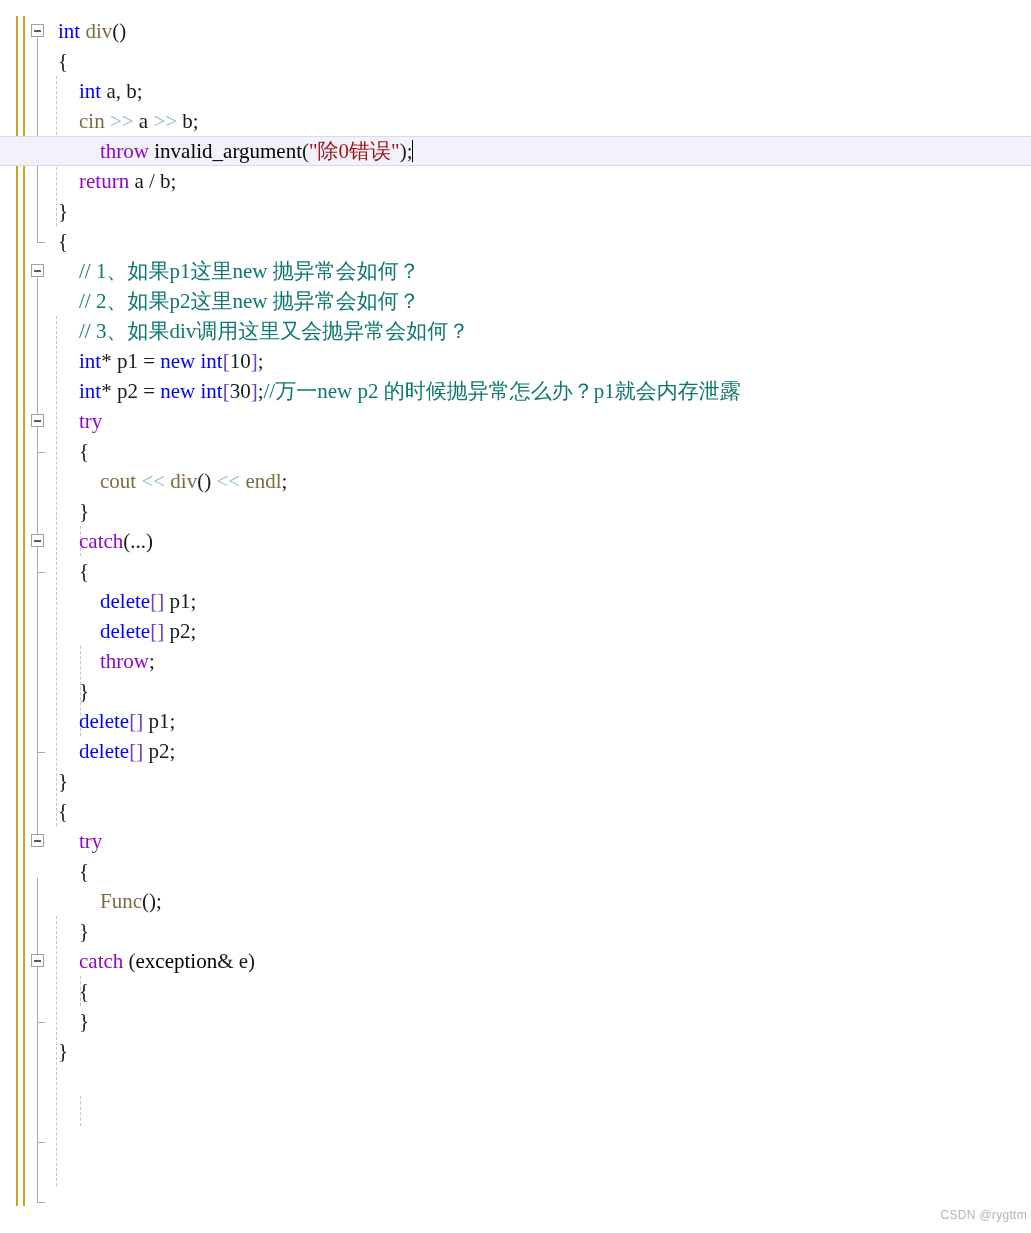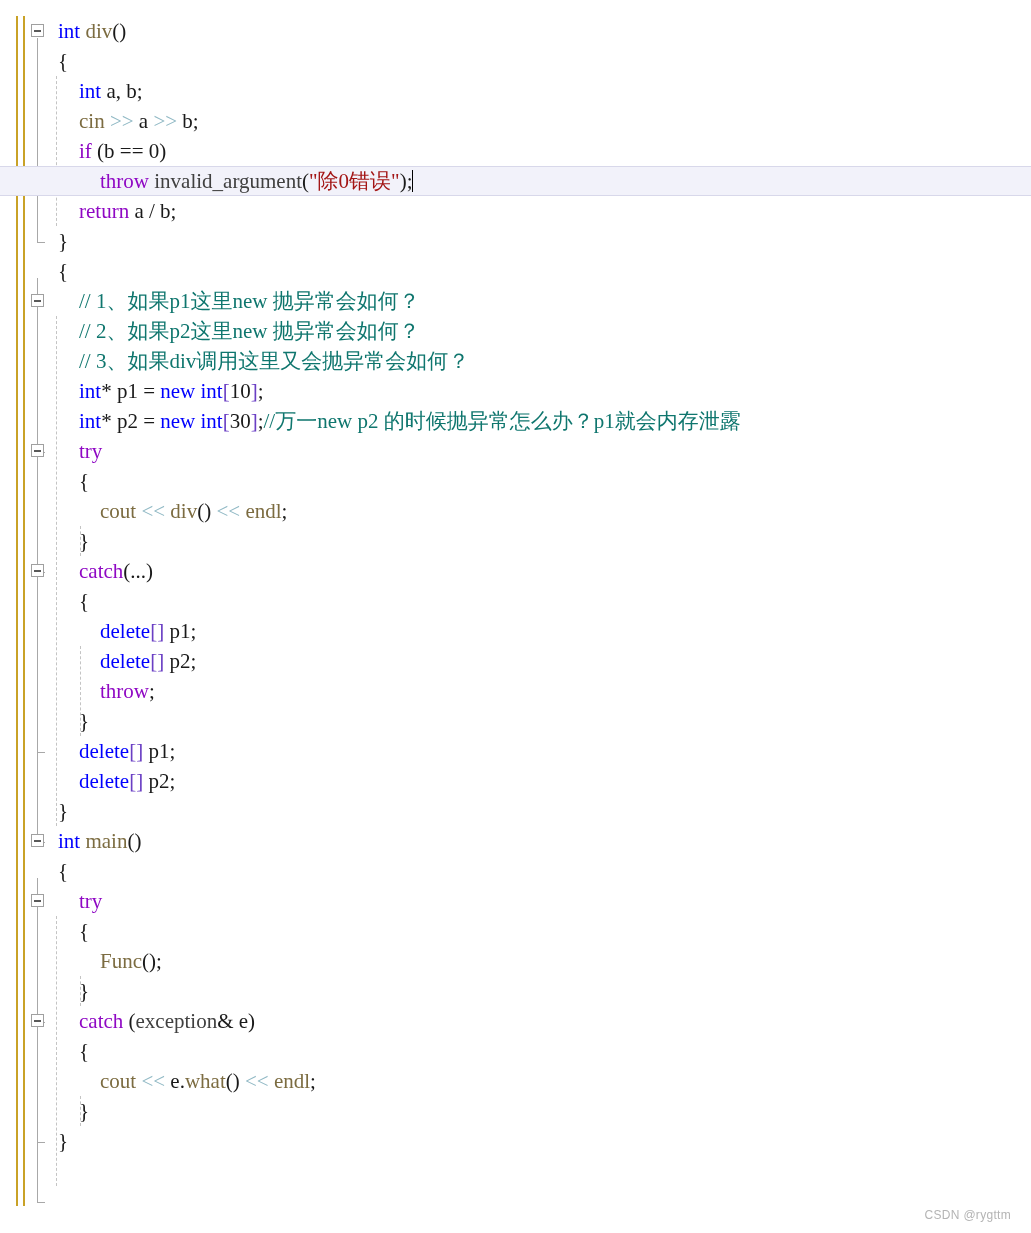--- a/index.html
+++ b/index.html
@@ -109,31 +109,31 @@
     width: 1px;
     height: 22px;
     background: #000000;
     vertical-align: -4px;
   }
 
   
   .kw    { color: #0000ff; }            
   .ctl   { color: #8f08c4; }            
   .fn    { color: #7c6c41; }            
-  .type  { color: #404040; }            
+  .type  { color: #000000; }            
   .str   { color: #a31515; }            
   .cmt   { color: #0f766e; }            
   .op    { color: #8fb8c4; }            
   .brk   { color: #6a3fc4; }
   .pl    { color: #1a1a1a; }            
 
   
   #watermark {
     position: absolute;
-    right: 20px;
+    right: 4px;
     bottom: 11px;
     font-family: "Liberation Sans", sans-serif;
     font-size: 12px;
     color: #b4b4b4;
     letter-spacing: 0.3px;
   }
 </style>
 </head>
 <body>
 
@@ -166,21 +166,20 @@
       <div class="guide" style="left: 80px; top: 976px; height: 30px;"></div>
       <div class="guide" style="left: 80px; top: 1096px; height: 30px;"></div>
       <div class="guide" style="left: 56px; top: 916px; height: 270px;"></div>
     </div>
 
   <div id="code">
       <div class="line"><span class="ltext"><span class="kw">int</span><span class="pl"> </span><span class="fn">div</span><span class="pl">()</span></span><div class="fold-box"></div></div>
       <div class="line"><span class="ltext"><span class="pl">{</span></span></div>
       <div class="line"><span class="ltext"><span class="pl">    </span><span class="kw">int</span><span class="pl"> a, b;</span></span></div>
       <div class="line"><span class="ltext"><span class="pl">    </span><span class="fn">cin</span><span class="pl"> </span><span class="op">&gt;&gt;</span><span class="pl"> a </span><span class="op">&gt;&gt;</span><span class="pl"> b;</span></span></div>
-      <div class="line"><span class="ltext"><span class="pl">    </span><span class="ctl">if</span><span class="pl"> (b == 0)</span></span></div>
       <div class="line current"><span class="ltext"><span class="pl">        </span><span class="ctl">throw</span><span class="pl"> </span><span class="type">invalid_argument</span><span class="pl">(</span><span class="str">"除0错误"</span><span class="pl">);</span><span class="caret"></span></span></div>
       <div class="line"><span class="ltext"><span class="pl">    </span><span class="ctl">return</span><span class="pl"> a / b;</span></span></div>
       <div class="line"><span class="ltext"><span class="pl">}</span></span></div>
       <div class="line"><span class="ltext"><span class="pl">{</span></span></div>
       <div class="line"><span class="ltext"><span class="pl">    </span><span class="cmt">// 1、如果p1这里new 抛异常会如何？</span></span><div class="fold-box"></div></div>
       <div class="line"><span class="ltext"><span class="pl">    </span><span class="cmt">// 2、如果p2这里new 抛异常会如何？</span></span></div>
       <div class="line"><span class="ltext"><span class="pl">    </span><span class="cmt">// 3、如果div调用这里又会抛异常会如何？</span></span></div>
       <div class="line"><span class="ltext"><span class="pl">    </span><span class="kw">int</span><span class="pl">* p1 = </span><span class="kw">new</span><span class="pl"> </span><span class="kw">int</span><span class="brk">[</span><span class="pl">10</span><span class="brk">]</span><span class="pl">;</span></span></div>
       <div class="line"><span class="ltext"><span class="pl">    </span><span class="kw">int</span><span class="pl">* p2 = </span><span class="kw">new</span><span class="pl"> </span><span class="kw">int</span><span class="brk">[</span><span class="pl">30</span><span class="brk">]</span><span class="pl">;</span><span class="cmt">//万一new p2 的时候抛异常怎么办？p1就会内存泄露</span></span></div>
       <div class="line"><span class="ltext"><span class="pl">    </span><span class="ctl">try</span></span><div class="fold-box"></div></div>
@@ -189,27 +188,25 @@
       <div class="line"><span class="ltext"><span class="pl">    }</span></span></div>
       <div class="line"><span class="ltext"><span class="pl">    </span><span class="ctl">catch</span><span class="pl">(...)</span></span><div class="fold-box"></div></div>
       <div class="line"><span class="ltext"><span class="pl">    {</span></span></div>
       <div class="line"><span class="ltext"><span class="pl">        </span><span class="kw">delete</span><span class="brk">[]</span><span class="pl"> p1;</span></span></div>
       <div class="line"><span class="ltext"><span class="pl">        </span><span class="kw">delete</span><span class="brk">[]</span><span class="pl"> p2;</span></span></div>
       <div class="line"><span class="ltext"><span class="pl">        </span><span class="ctl">throw</span><span class="pl">;</span></span></div>
       <div class="line"><span class="ltext"><span class="pl">    }</span></span></div>
       <div class="line"><span class="ltext"><span class="pl">    </span><span class="kw">delete</span><span class="brk">[]</span><span class="pl"> p1;</span></span></div>
       <div class="line"><span class="ltext"><span class="pl">    </span><span class="kw">delete</span><span class="brk">[]</span><span class="pl"> p2;</span></span></div>
       <div class="line"><span class="ltext"><span class="pl">}</span></span></div>
-      <div class="line"><span class="ltext"><span class="kw">int</span><span class="pl"> </span><span class="fn">main</span><span class="pl">()</span></span><div class="fold-box"></div></div>
       <div class="line"><span class="ltext"><span class="pl">{</span></span></div>
       <div class="line"><span class="ltext"><span class="pl">    </span><span class="ctl">try</span></span><div class="fold-box"></div></div>
       <div class="line"><span class="ltext"><span class="pl">    {</span></span></div>
       <div class="line"><span class="ltext"><span class="pl">        </span><span class="fn">Func</span><span class="pl">();</span></span></div>
       <div class="line"><span class="ltext"><span class="pl">    }</span></span></div>
       <div class="line"><span class="ltext"><span class="pl">    </span><span class="ctl">catch</span><span class="pl"> (</span><span class="type">exception</span><span class="pl">&amp; e)</span></span><div class="fold-box"></div></div>
       <div class="line"><span class="ltext"><span class="pl">    {</span></span></div>
-      <div class="line"><span class="ltext"><span class="pl">        </span><span class="fn">cout</span><span class="pl"> </span><span class="op">&lt;&lt;</span><span class="pl"> e.</span><span class="fn">what</span><span class="pl">() </span><span class="op">&lt;&lt;</span><span class="pl"> </span><span class="fn">endl</span><span class="pl">;</span></span></div>
       <div class="line"><span class="ltext"><span class="pl">    }</span></span></div>
       <div class="line"><span class="ltext"><span class="pl">}</span></span></div>
     </div>
 
   <div id="watermark">CSDN @rygttm</div>
 </div>
 
 </body></html>

